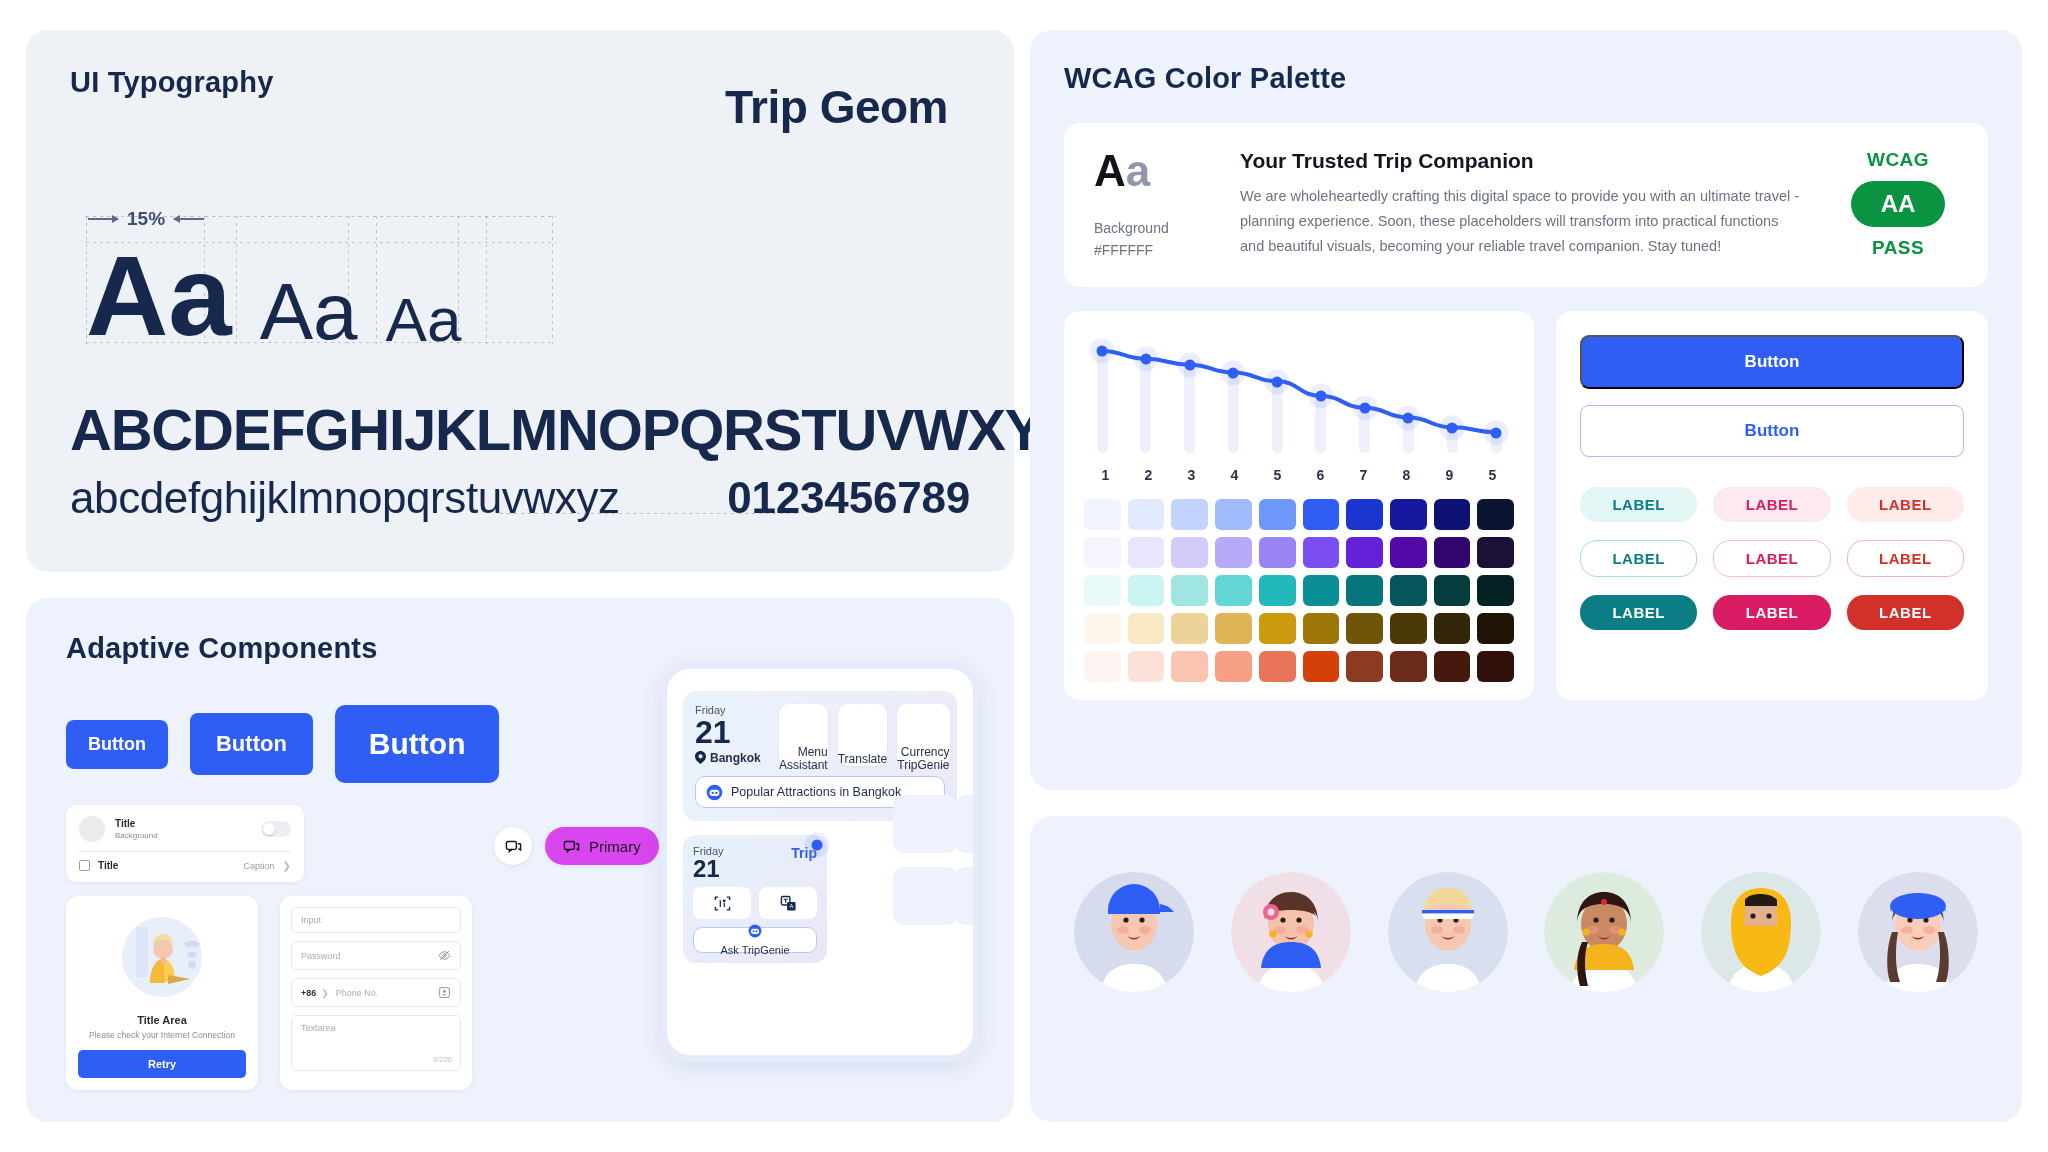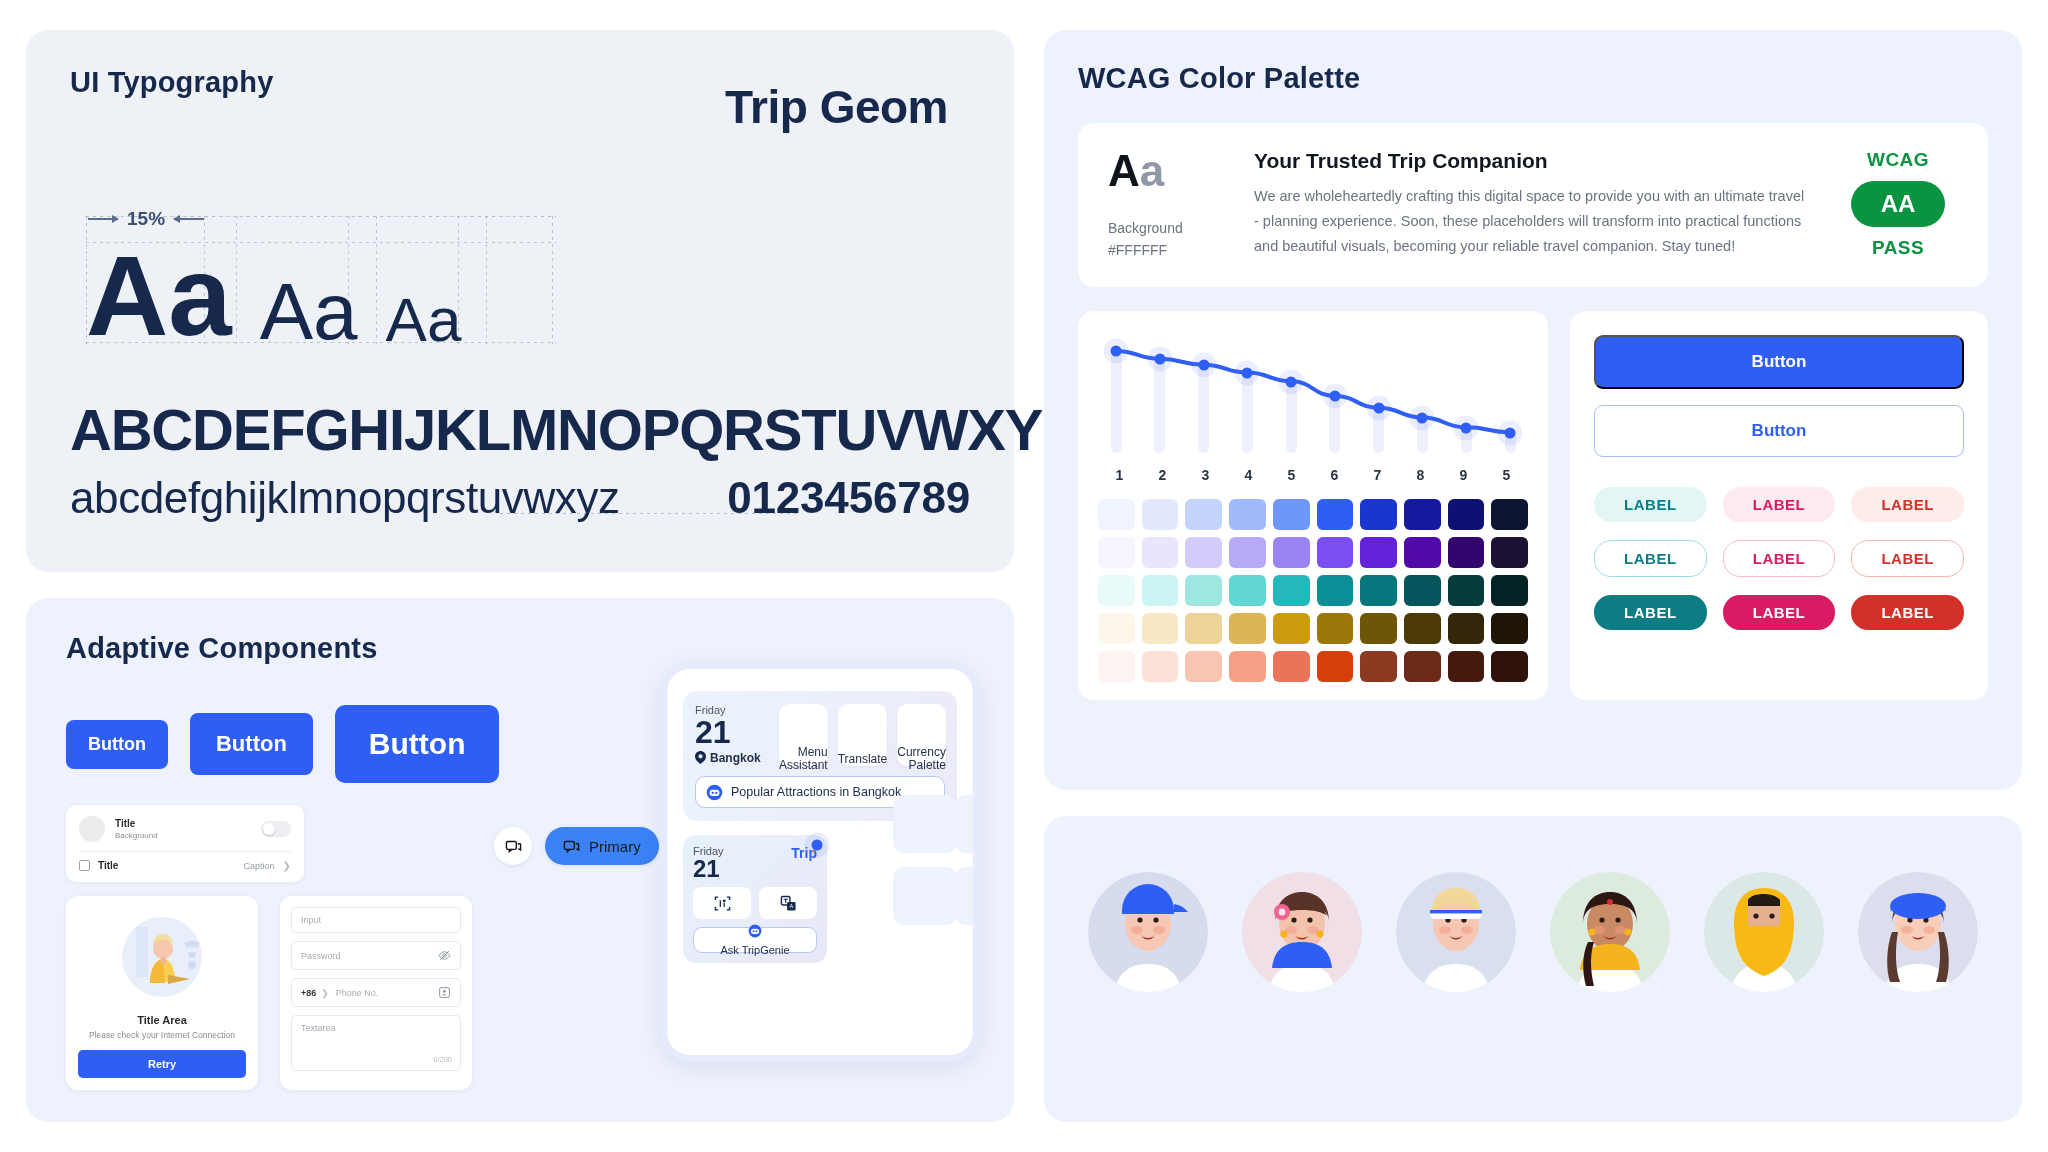--- a/index.html
+++ b/index.html
@@ -4,21 +4,21 @@
 <style>
   * { box-sizing: border-box; margin: 0; padding: 0; }
   html, body { width: 2048px; height: 1152px; }
   body {
     background: #ffffff;
     font-family: "Liberation Sans", sans-serif;
     color: #16264a;
     overflow: hidden;
   }
   .stage { position: relative; width: 2048px; height: 1152px; padding: 30px 26px; }
-  .cols { display: flex; gap: 30px; height: 100%; }
+  .cols { display: flex; gap: 16px; height: 100%; }
   .col-left { width: 988px; display: flex; flex-direction: column; gap: 26px; }
   .col-right { flex: 1; display: flex; flex-direction: column; gap: 26px; }
 
   .panel { border-radius: 22px; position: relative; }
   .panel-title { font-size: 29px; font-weight: 700; color: #16294d; letter-spacing: .2px; }
 
   
   #typography-panel {
     background: #eef1f6;
     height: 542px;
@@ -80,21 +80,21 @@
   .toggle::after { content: ""; position: absolute; left: 2px; top: 2px; width: 12px; height: 12px; border-radius: 50%; background: #fff; box-shadow: 0 1px 2px rgba(0,0,0,.2); }
   .lc-div { height: 1px; background: #ededed; margin: 9px 0 8px; }
   .lc-row2 { display: flex; align-items: center; gap: 8px; font-size: 10px; }
   .cbox { width: 11px; height: 11px; border: 1.3px solid #9aa0a8; border-radius: 2px; flex: none; }
   .lc-row2 .t { font-weight: 700; color: #2b2b2b; flex: 1; }
   .lc-cap { color: #9aa0a8; font-size: 9px; }
   .chev { color: #b4b9c0; font-size: 10px; }
 
   .icon-btns { display: flex; align-items: center; gap: 13px; margin-top: 22px; }
   .round-btn { width: 38px; height: 38px; border-radius: 50%; background: #fff; display: flex; align-items: center; justify-content: center; box-shadow: 0 1px 4px rgba(30,50,90,.10); }
-  .pill-btn { height: 38px; border-radius: 19px; background: #3b82f6; display: flex; align-items: center; gap: 9px; padding: 0 18px; font-size: 15px; color: #1b1b1b; box-shadow: 0 1px 4px rgba(30,50,90,.10); }
+  .pill-btn { height: 38px; border-radius: 19px; background: #d946ef; display: flex; align-items: center; gap: 9px; padding: 0 18px; font-size: 15px; color: #1b1b1b; box-shadow: 0 1px 4px rgba(30,50,90,.10); }
 
   .ac-cards { display: flex; gap: 22px; margin-top: 14px; }
   .illus-card { width: 192px; background: #fff; border-radius: 12px; padding: 14px 12px 12px; box-shadow: 0 1px 5px rgba(30,50,90,.07); text-align: center; }
   .illus-img { height: 98px; display: flex; align-items: center; justify-content: center; }
   .illus-title { font-size: 11px; font-weight: 700; color: #2b2b2b; margin-top: 6px; }
   .illus-sub { font-size: 8.5px; color: #8b8b8b; margin-top: 4px; }
   .retry-btn { margin-top: 10px; background: #2f5ef5; color: #fff; border-radius: 5px; font-size: 11px; font-weight: 700; padding: 8px 0; }
 
   .form-card { width: 192px; background: #fff; border-radius: 12px; padding: 11px; box-shadow: 0 1px 5px rgba(30,50,90,.07); }
   .field { border: 1px solid #e7e9ed; border-radius: 5px; padding: 7px 9px; font-size: 9px; color: #a8acb3; display: flex; align-items: center; margin-bottom: 8px; min-height: 26px; }
@@ -354,21 +354,21 @@
               </svg>
               <div class="tile-lab">Translate</div>
             </div>
             <div class="tile">
               <svg width="20" height="20" viewBox="0 0 24 24">
                 <path d="M20 8a9 9 0 1 0 1 7" fill="none" stroke="#16294d" stroke-width="2"></path>
                 <path d="M20 3v5h-5" fill="none" stroke="#16294d" stroke-width="2"></path>
                 <text x="9" y="12" font-size="9" fill="#16294d" font-family="Liberation Sans">¥</text>
                 <text x="14" y="20" font-size="9" fill="#16294d" font-family="Liberation Sans">$</text>
               </svg>
-              <div class="tile-lab">Currency Palette</div>
+              <div class="tile-lab">Currency TripGenie</div>
             </div>
           </div>
           <div class="searchbar">
             <svg class="genie" viewBox="0 0 24 24">
               <circle cx="12" cy="12" r="11" fill="#2f5ef5"></circle>
               <rect x="5" y="8" width="14" height="9" rx="4.5" fill="#fff"></rect>
               <circle cx="9.5" cy="12.5" r="1.7" fill="#2f5ef5"></circle>
               <circle cx="14.5" cy="12.5" r="1.7" fill="#2f5ef5"></circle>
             </svg>
             <span>Popular Attractions in Bangkok</span>

